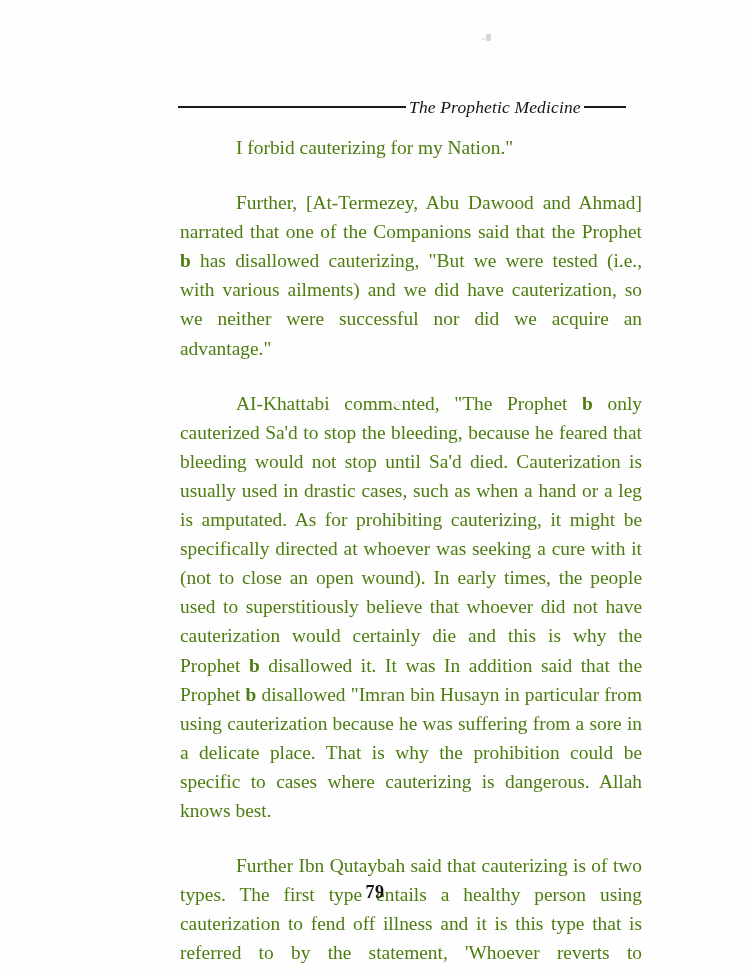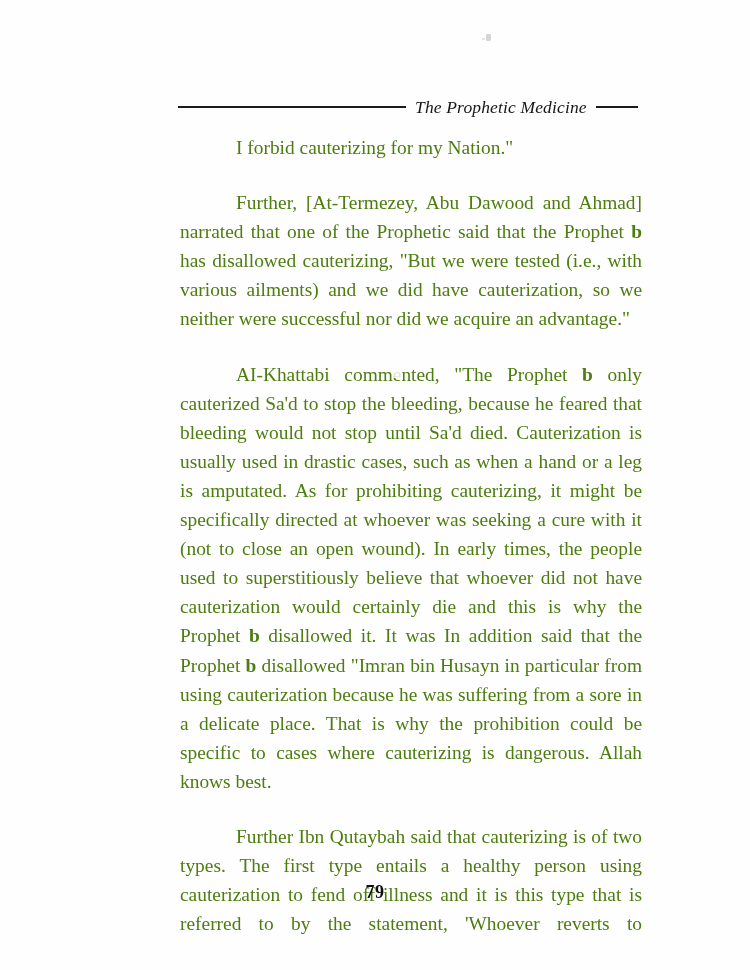--- a/index.html
+++ b/index.html
@@ -45,21 +45,21 @@
   }
 
   .running-head {
     position: absolute;
     left: 178px;
     top: 96px;
     width: 468px;
     height: 22px;
     display: flex;
     align-items: center;
-    gap: 9px;
+    gap: 3px;
   }
   .rule {
     height: 2px;
     background: #1a1a1a;
     flex: 0 0 auto;
   }
   .rule-long {
     width: 228px;
   }
   .rule-short {
@@ -142,21 +142,21 @@
   <div class="running-head">
     <div class="rule rule-long"></div>
     <div class="running-head-title">The Prophetic Medicine</div>
     <div class="rule rule-short"></div>
   </div>
 
   <div class="body-block">
 
     <p class="para indent"><span>I forbid cauterizing for my Nation."</span></p>
 
-    <p class="para indent gap"><span>Further, [At-Termezey, Abu Dawood and Ahmad] narrated that one of the Prophetic said that the Prophet </span><b class="sallallahu">b</b><span> has disallowed cauterizing, "But we were tested (i.e., with various ailments) and we did have cauterization, so we neither were successful nor did we acquire an advantage."</span></p>
+    <p class="para indent gap"><span>Further, [At-Termezey, Abu Dawood and Ahmad] narrated that one of the Companions said that the Prophet </span><b class="sallallahu">b</b><span> has disallowed cauterizing, "But we were tested (i.e., with various ailments) and we did have cauterization, so we neither were successful nor did we acquire an advantage."</span></p>
 
     <p class="para indent gap blemish"><span>AI-Khattabi commented, "The Prophet </span><b class="sallallahu">b</b><span> only cauterized Sa'd to stop the bleeding, because he feared that bleeding would not stop until Sa'd died. Cauterization is usually used in drastic cases, such as when a hand or a leg is amputated. As for prohibiting cauterizing, it might be specifically directed at whoever was seeking a cure with it (not to close an open wound). In early times, the people used to superstitiously believe that whoever did not have cauterization would certainly die and this is why the Prophet </span><b class="sallallahu">b</b><span> disallowed it. It was In addition said that the Prophet </span><b class="sallallahu">b</b><span> disallowed "Imran bin Husayn in particular from using cauterization because he was suffering from a sore in a delicate place. That is why the prohibition could be specific to cases where cauterizing is dangerous. Allah knows best.</span></p>
 
     <p class="para indent gap last-justified"><span>Further Ibn Qutaybah said that cauterizing is of two types. The first type entails a healthy person using cauterization to fend off illness and it is this type that is referred to by the statement, 'Whoever reverts to</span></p>
 
   </div>
 
   <div class="page-number">79</div>
 
 </div>

